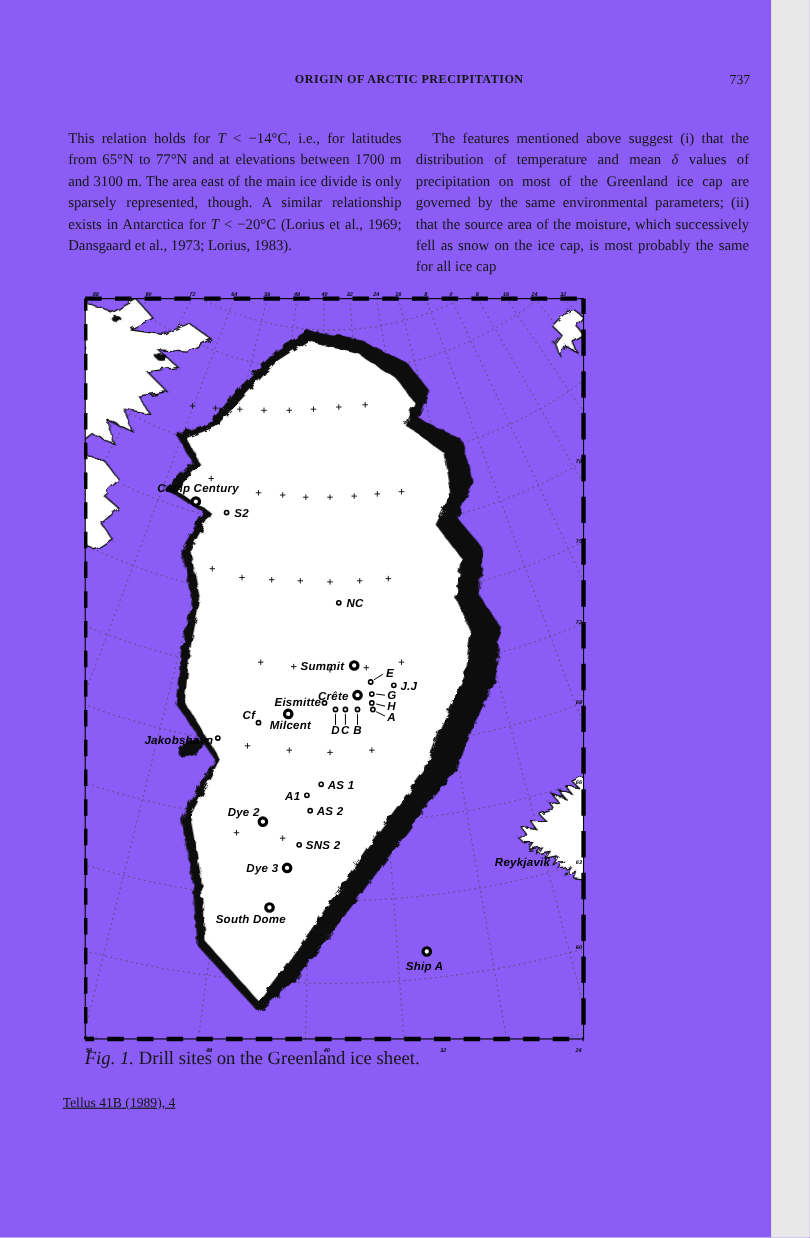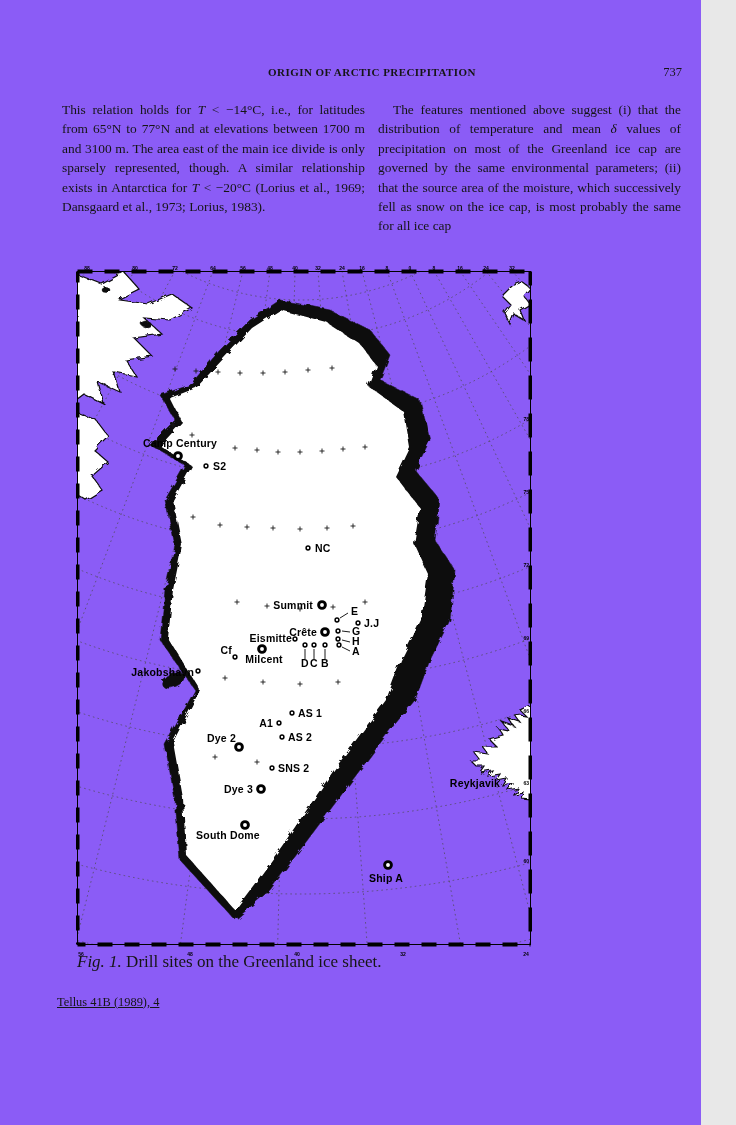--- a/index.html
+++ b/index.html
@@ -9,25 +9,25 @@
   }
   .header{position:absolute;left:62px;top:66px;width:620px;height:16px;}
   .header .title{
     position:absolute;left:0;right:0;text-align:center;font-size:11px;font-weight:700;
     letter-spacing:.45px;
   }
   .header .pageno{position:absolute;right:0;top:-1px;font-size:12.5px;}
   .columns{
     position:absolute;left:62px;top:100px;width:620px;display:flex;gap:13px;
   }
-  .col{width:303px;font-size:13.4px;line-height:19.4px;text-align:justify;}
+  .col{width:303px;font-size:13.4px;line-height:19.4px;text-align:justify;margin-top:16px;}
   .col p{margin:0;}
   .col .indent{text-indent:15px;}
   .it{font-style:italic;}
-  .figure-wrap{position:absolute;left:76px;top:264px;width:456px;height:696px;}
+  .figure-wrap{position:absolute;left:76px;top:264px;width:456px;height:696px;font-style:italic;}
   .caption{position:absolute;left:77px;top:952px;width:620px;font-size:17px;}
   .footer{position:absolute;left:57px;top:995px;font-size:12.4px;text-decoration:underline;}
   
   .grat{stroke:#4a4a4a;stroke-width:.7;stroke-dasharray:1.6 3.2;fill:none;}
   .cross{stroke:#1a1a1a;stroke-width:.9;fill:none;}
   .flabel{font-family:"Liberation Sans",sans-serif;font-size:5px;font-weight:bold;fill:#000;}
   .slabel{font-family:"Liberation Sans",sans-serif;font-size:10.5px;font-weight:bold;fill:#000;letter-spacing:.2px;}
   .sitebig{fill:#fff;stroke:#000;stroke-width:2.9;}
   .sitesmall{fill:#fff;stroke:#000;stroke-width:1.5;}
   .leader{stroke:#000;stroke-width:.9;}

